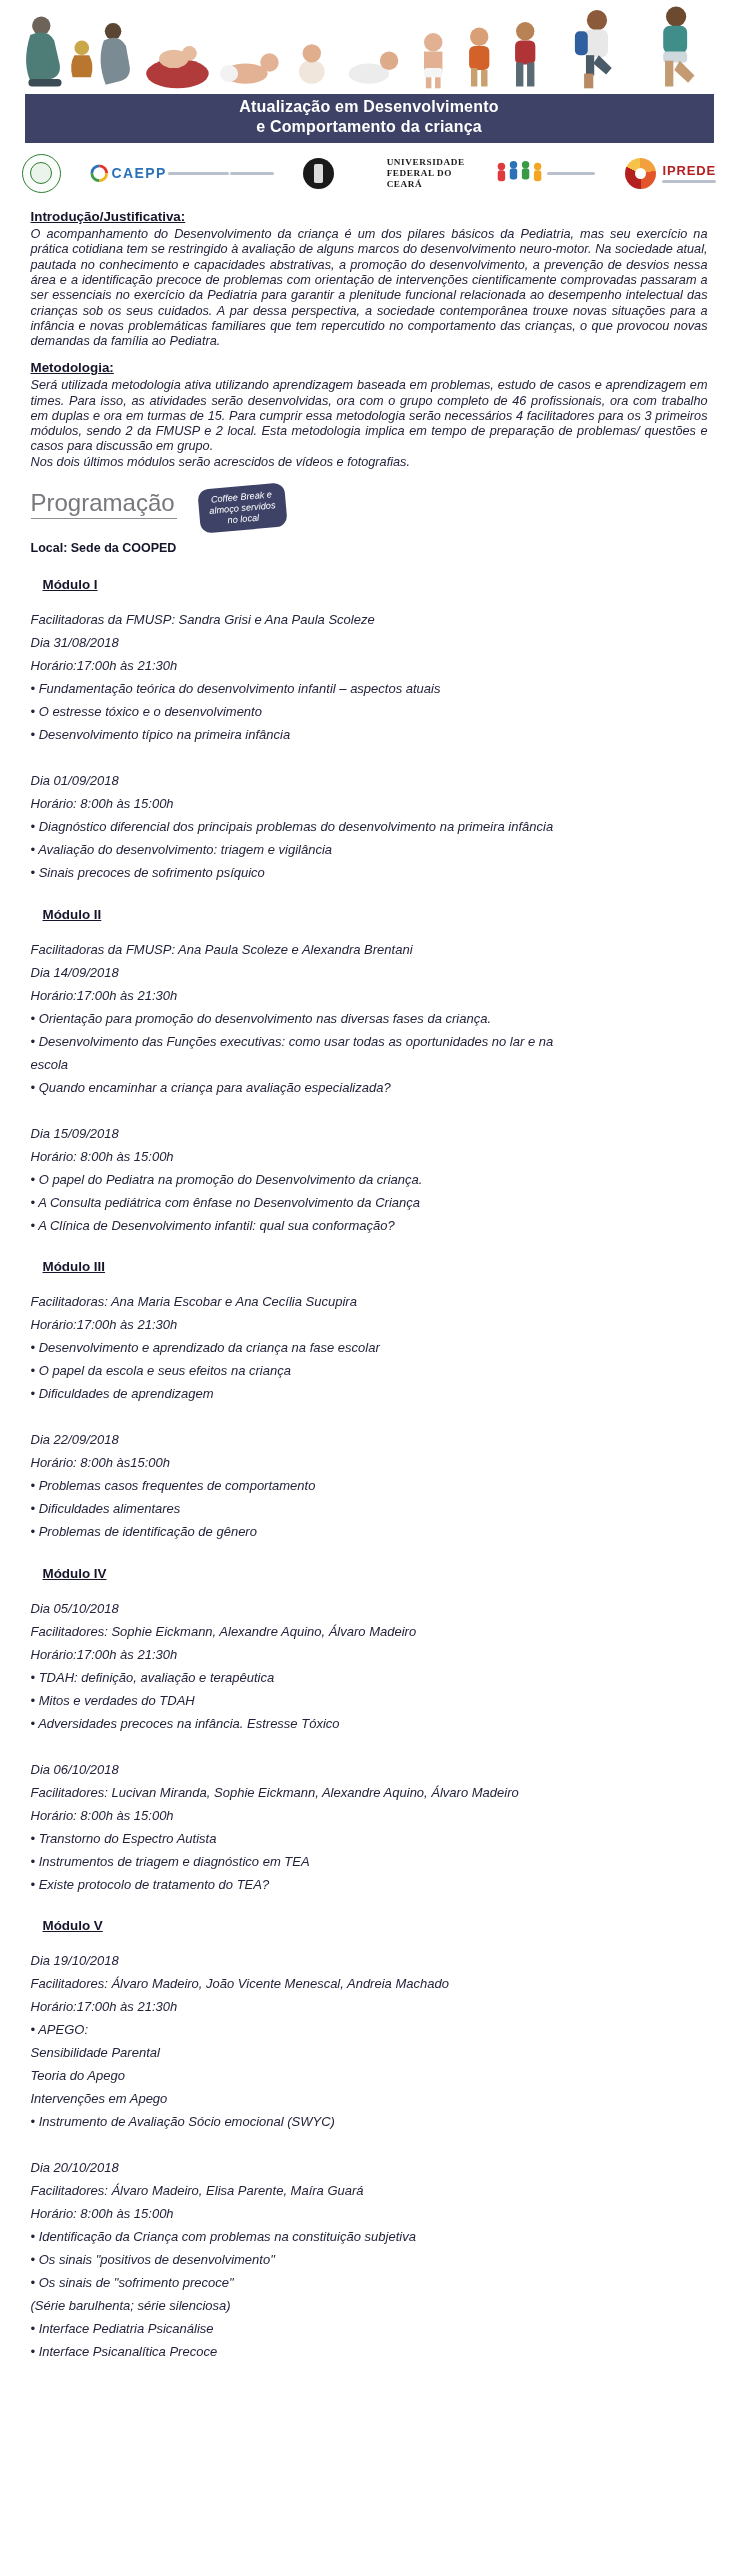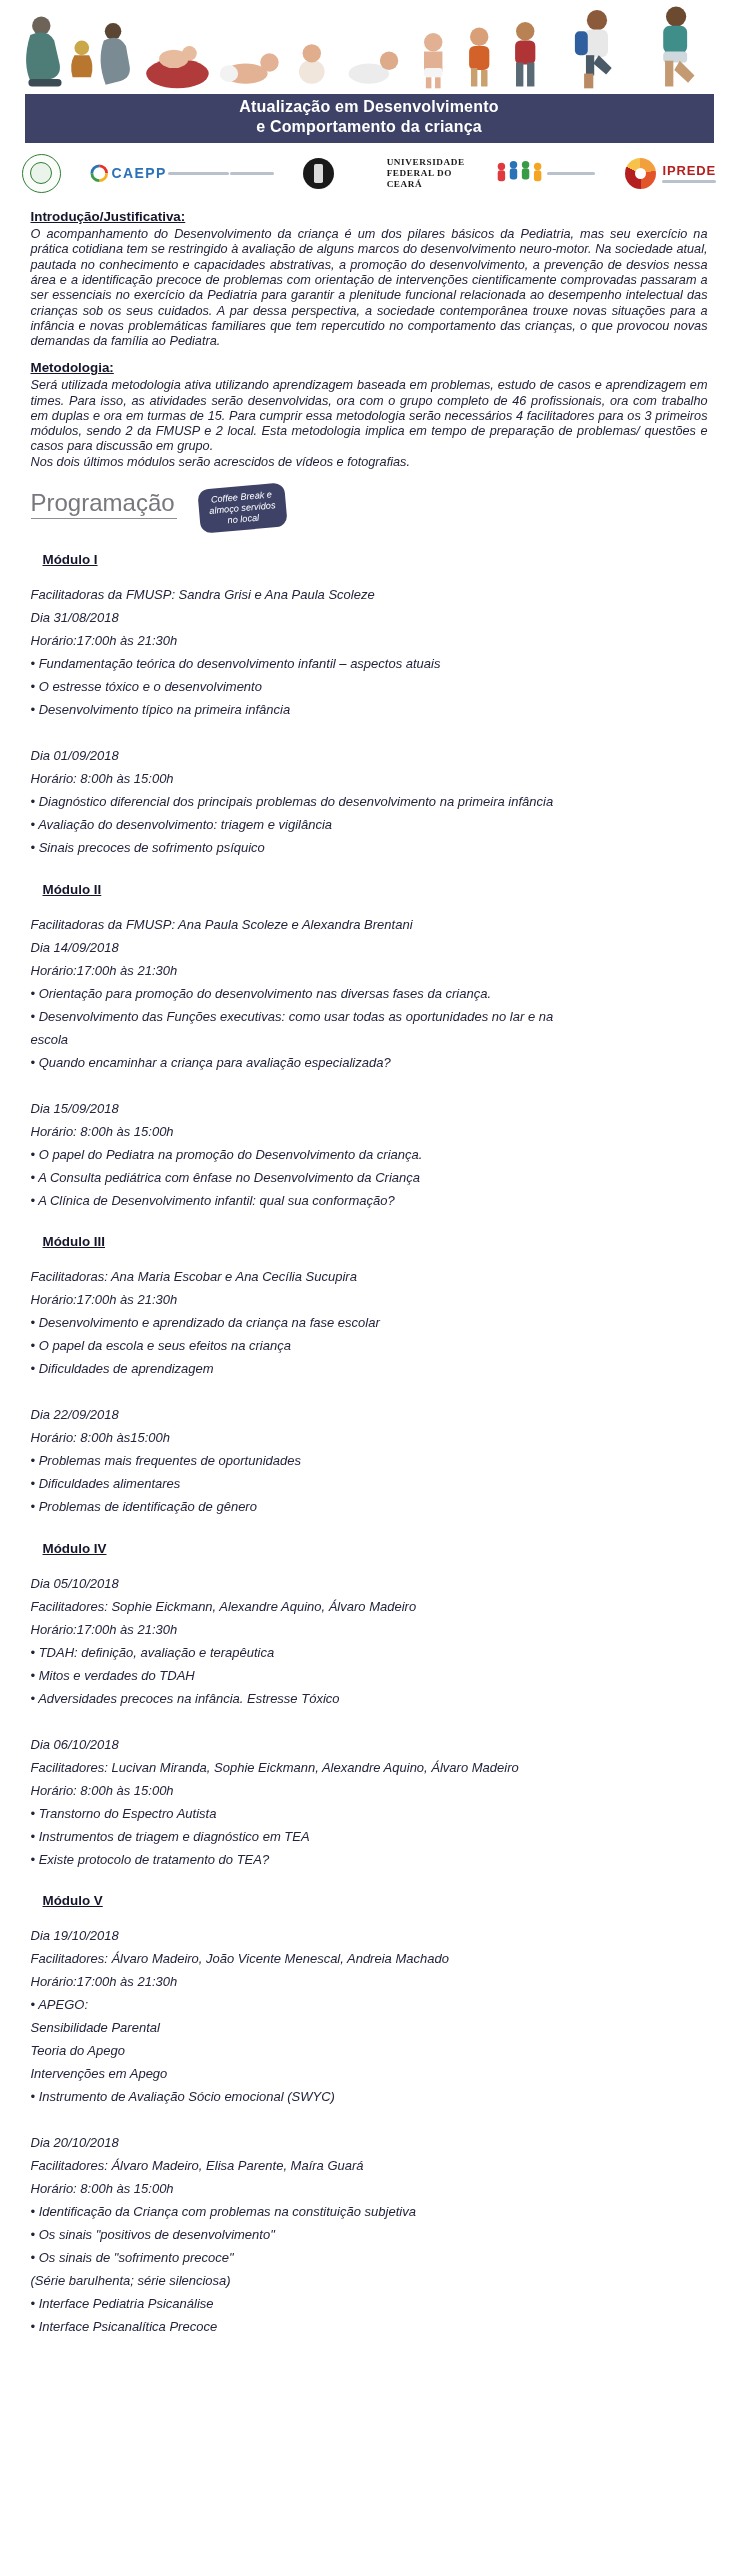--- a/index.html
+++ b/index.html
@@ -187,20 +187,21 @@
 
     <div class="program-row">
       <span class="program-title">Programação</span>
       <span class="badge">
         <span>Coffee Break e</span>
         <span>almoço servidos</span>
         <span>no local</span>
       </span>
     </div>
 
+    <p class="location">Local: Sede da COOPED</p>
 
     <div id="modules">
         <section class="module">
           <h3>Módulo I</h3>
           <div class="session">
             <p>Facilitadoras da FMUSP: Sandra Grisi e Ana Paula Scoleze</p>
             <p>Dia 31/08/2018</p>
             <p>Horário:17:00h às 21:30h</p>
             <p>• Fundamentação teórica do desenvolvimento infantil – aspectos atuais</p>
             <p>• O estresse tóxico e o desenvolvimento</p>
@@ -238,21 +239,21 @@
           <div class="session">
             <p>Facilitadoras: Ana Maria Escobar e Ana Cecília Sucupira</p>
             <p>Horário:17:00h às 21:30h</p>
             <p>• Desenvolvimento e aprendizado da criança na fase escolar</p>
             <p>• O papel da escola e seus efeitos na criança</p>
             <p>• Dificuldades de aprendizagem</p>
           </div>
           <div class="session">
             <p>Dia 22/09/2018</p>
             <p>Horário: 8:00h às15:00h</p>
-            <p>• Problemas mais frequentes de oportunidades</p>
+            <p>• Problemas casos frequentes de comportamento</p>
             <p>• Dificuldades alimentares</p>
             <p>• Problemas de identificação de gênero</p>
           </div>
         </section>
         <section class="module">
           <h3>Módulo IV</h3>
           <div class="session">
             <p>Dia 05/10/2018</p>
             <p>Facilitadores: Sophie Eickmann, Alexandre Aquino, Álvaro Madeiro</p>
             <p>Horário:17:00h às 21:30h</p>

